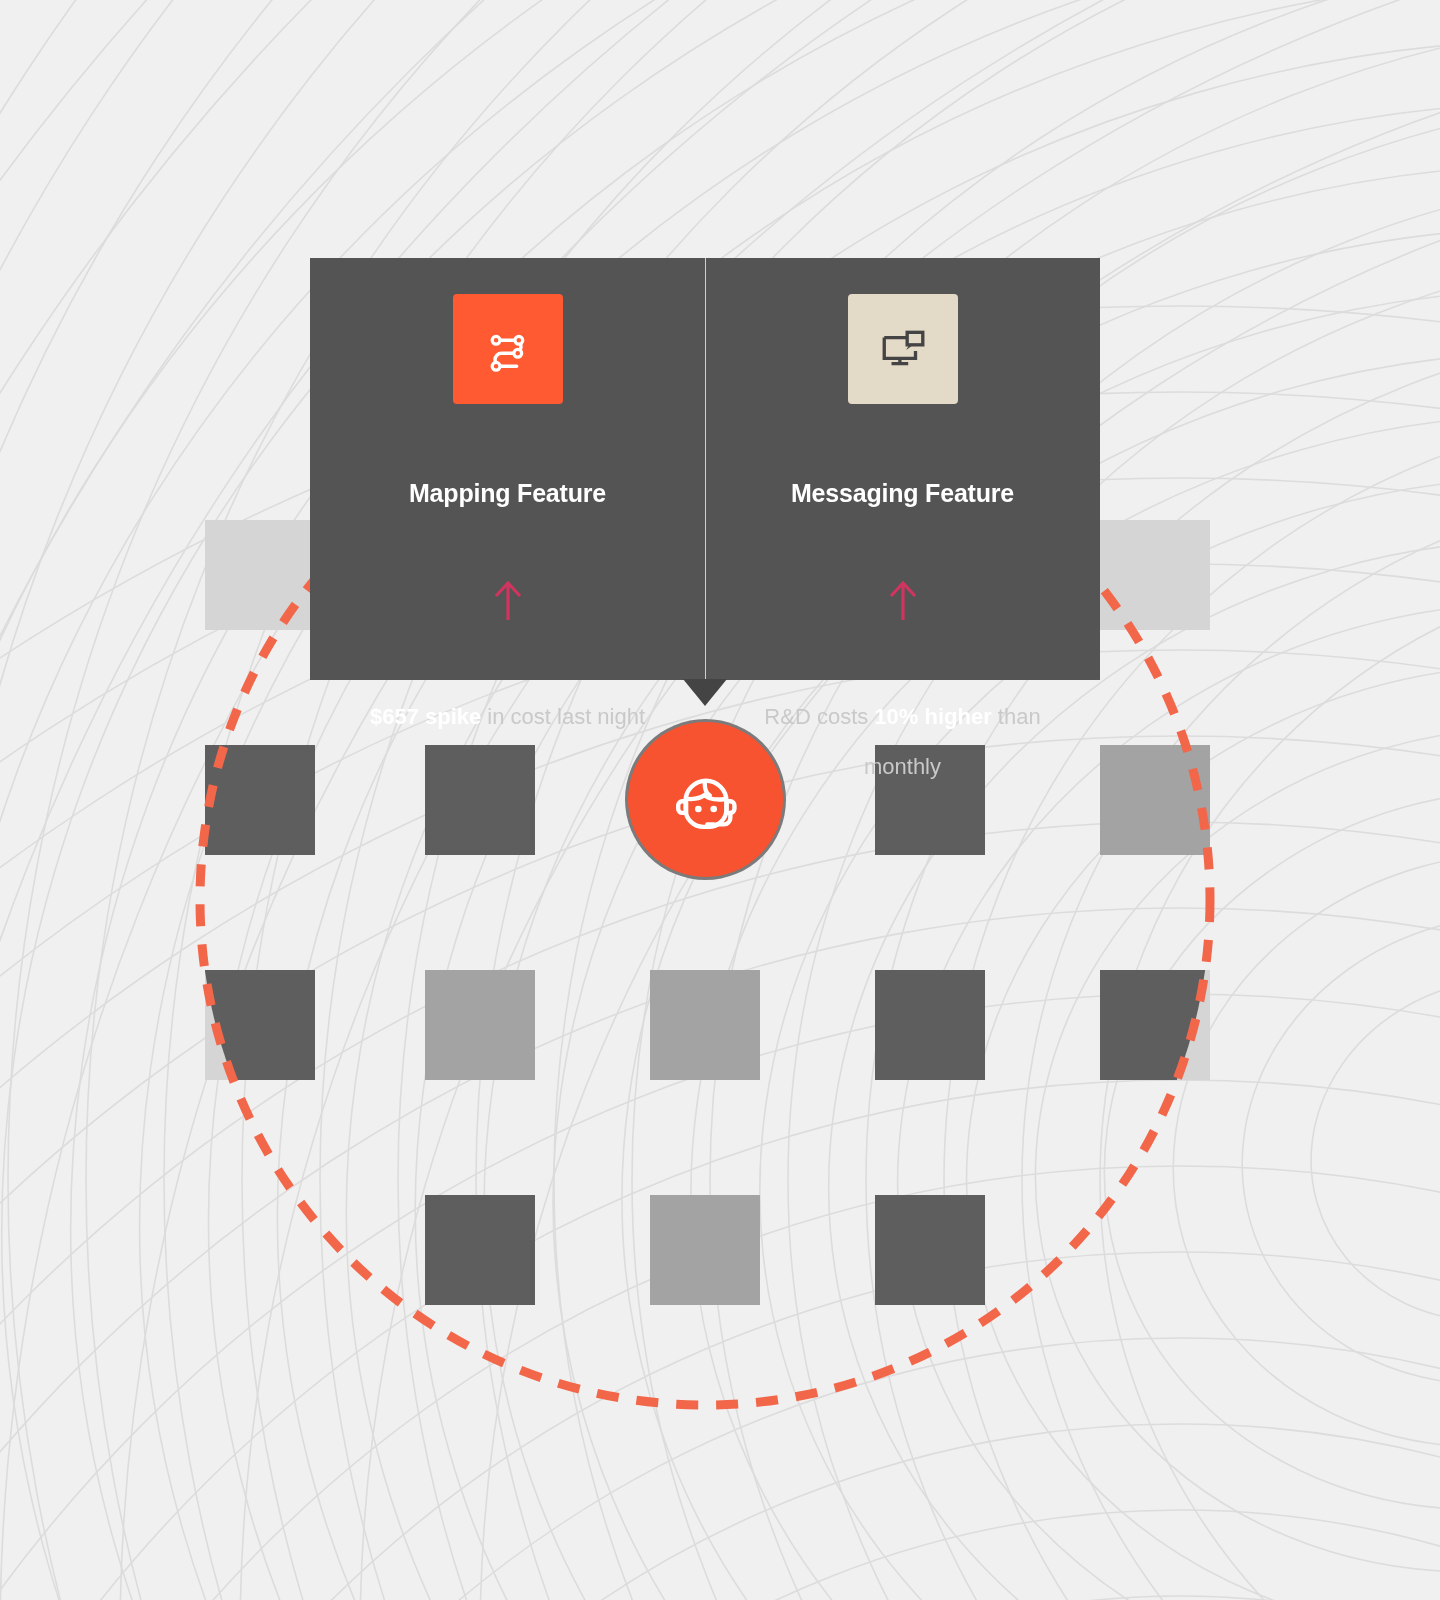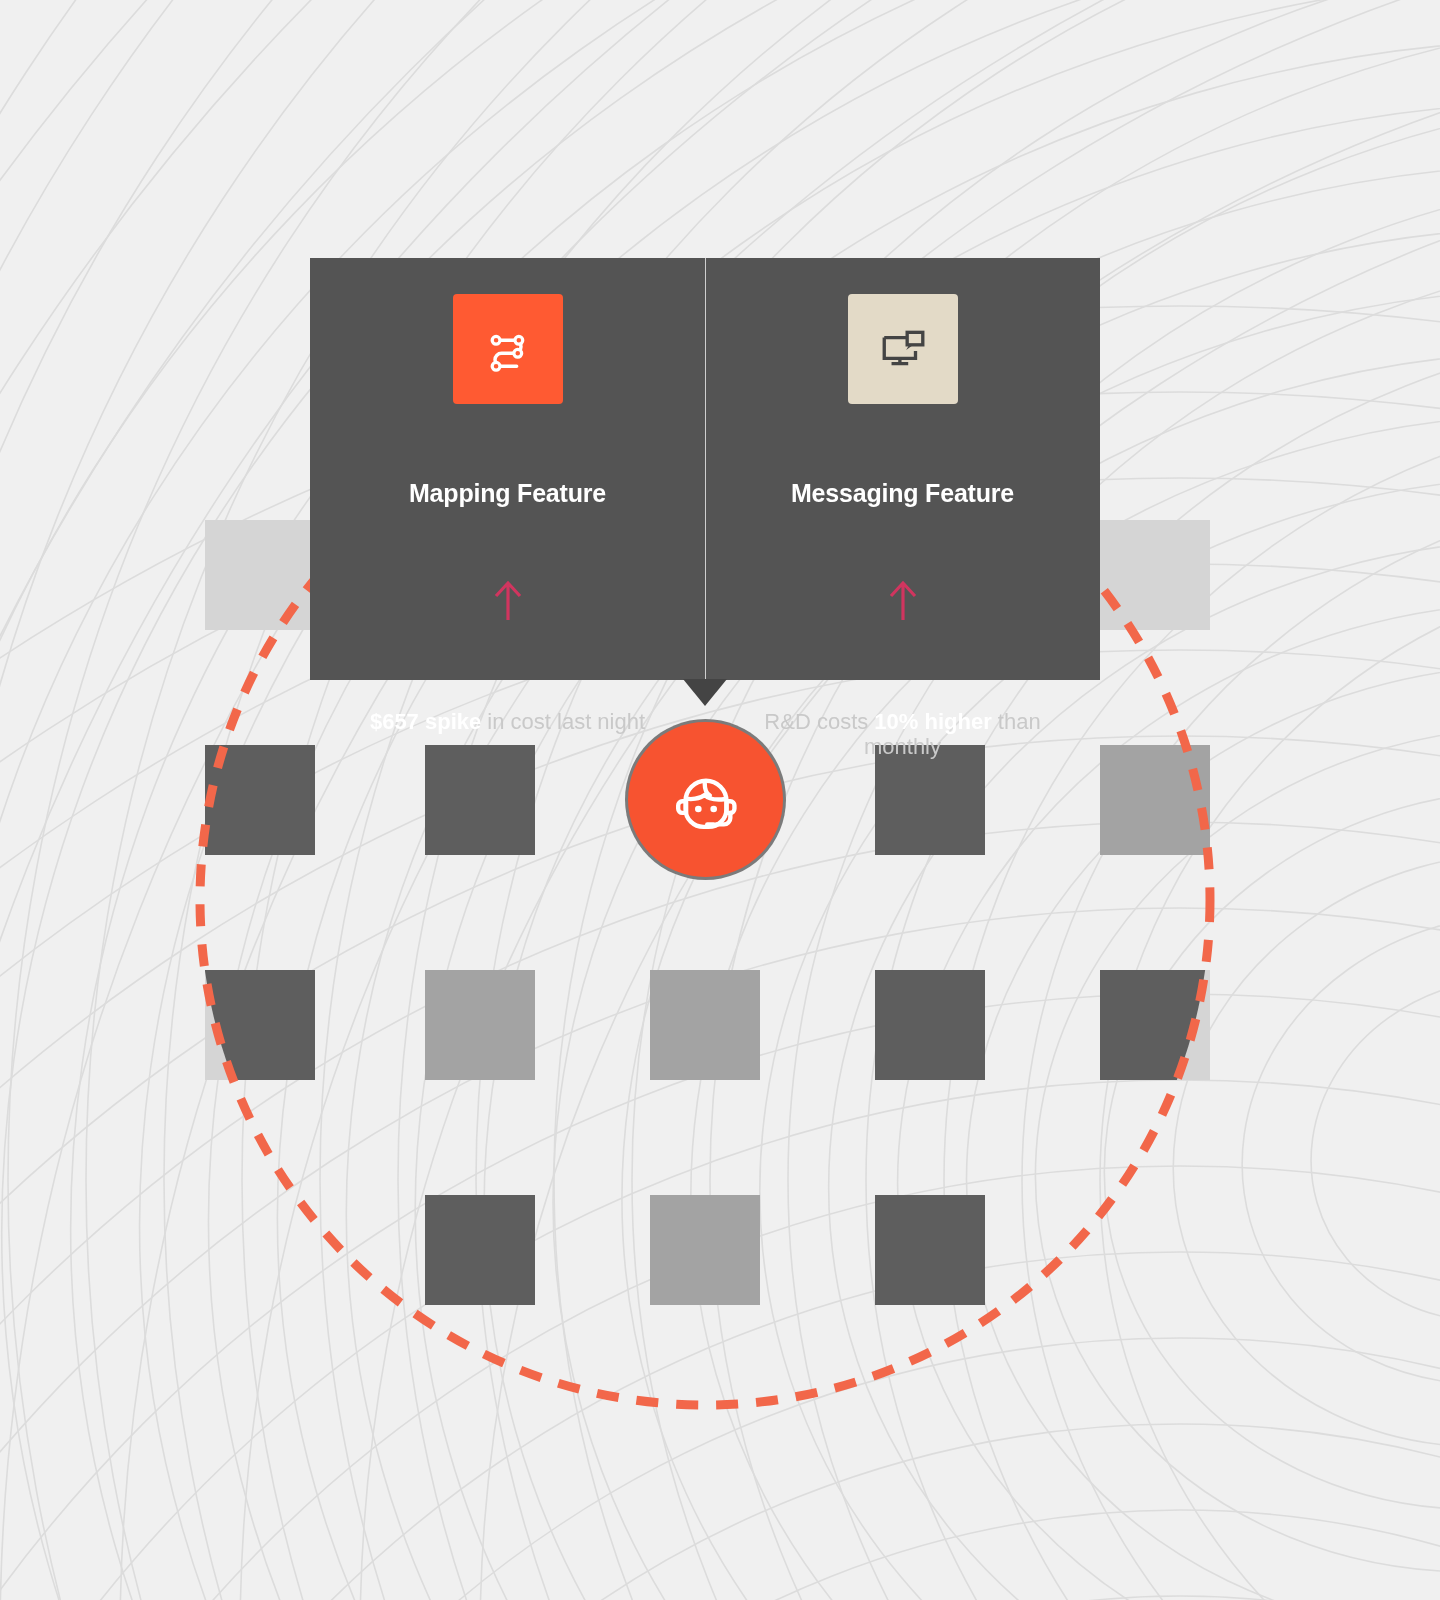--- a/index.html
+++ b/index.html
@@ -36,22 +36,22 @@
     display:flex;align-items:center;justify-content:center;
     flex:none;
   }
   .card-title{
     margin-top:28px;
     color:#ffffff;font-size:25px;font-weight:bold;letter-spacing:-0.2px;
     text-align:center;line-height:1.1;white-space:nowrap;
   }
   .card-arrow{margin-top:22px;height:44px;display:flex;align-items:center;justify-content:center;}
   .card-desc{
-    margin-top:39px;
-    text-align:center;font-size:22px;line-height:25px;color:#c9c9c9;
+    margin-top:22px;
+    text-align:center;font-size:22px;line-height:50px;color:#c9c9c9;
     font-weight:400;
   }
   .card-desc b{color:#ffffff;font-weight:bold;}
 
   
   .pointer{
     position:absolute;left:683px;top:679px;width:0;height:0;
     border-left:22px solid transparent;border-right:22px solid transparent;
     border-top:27px solid #444444;
   }

